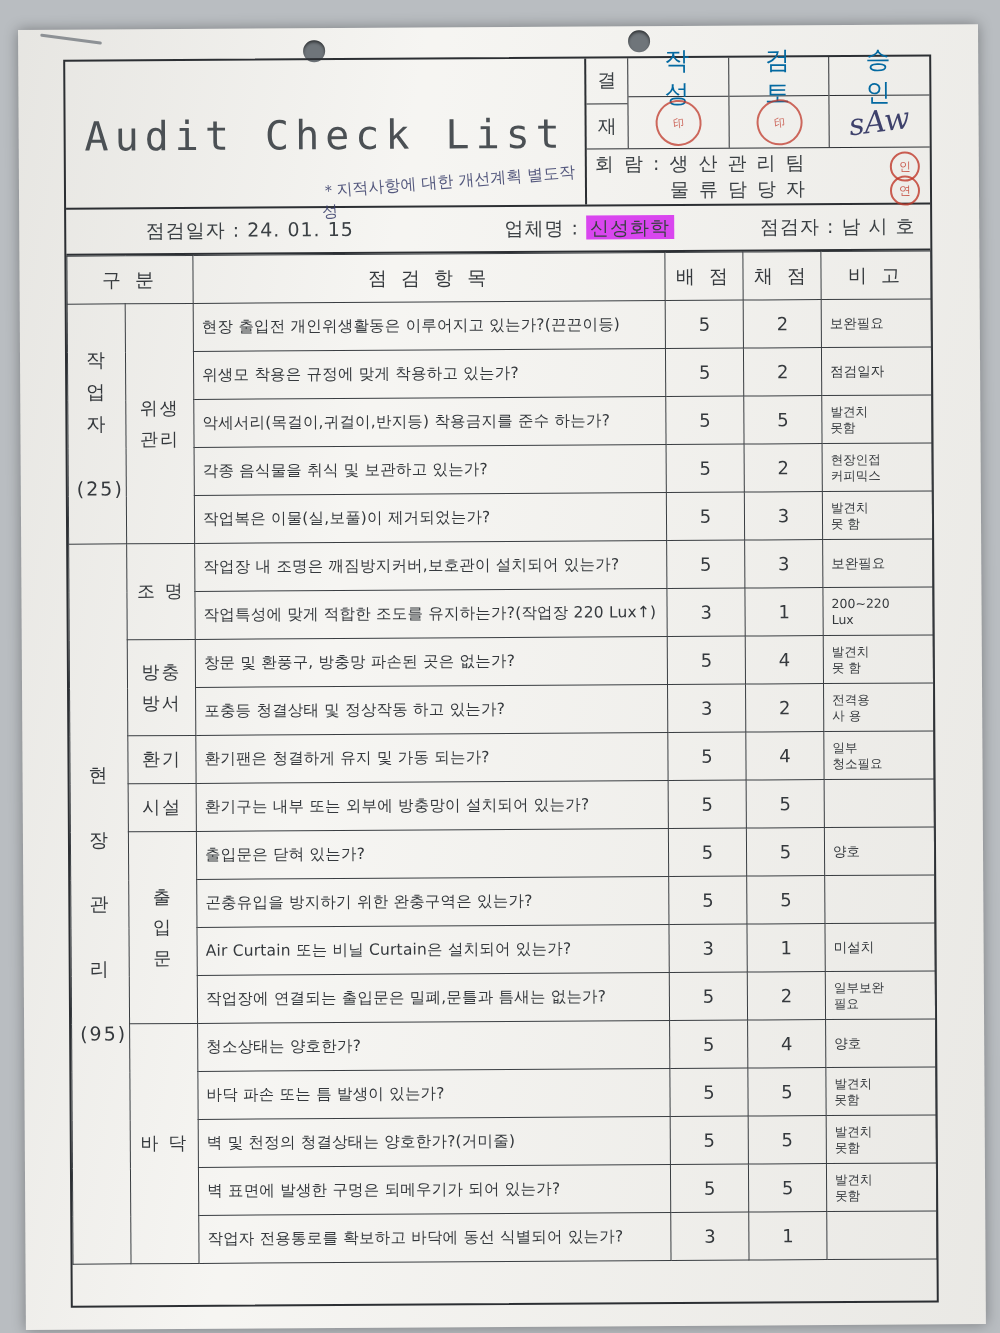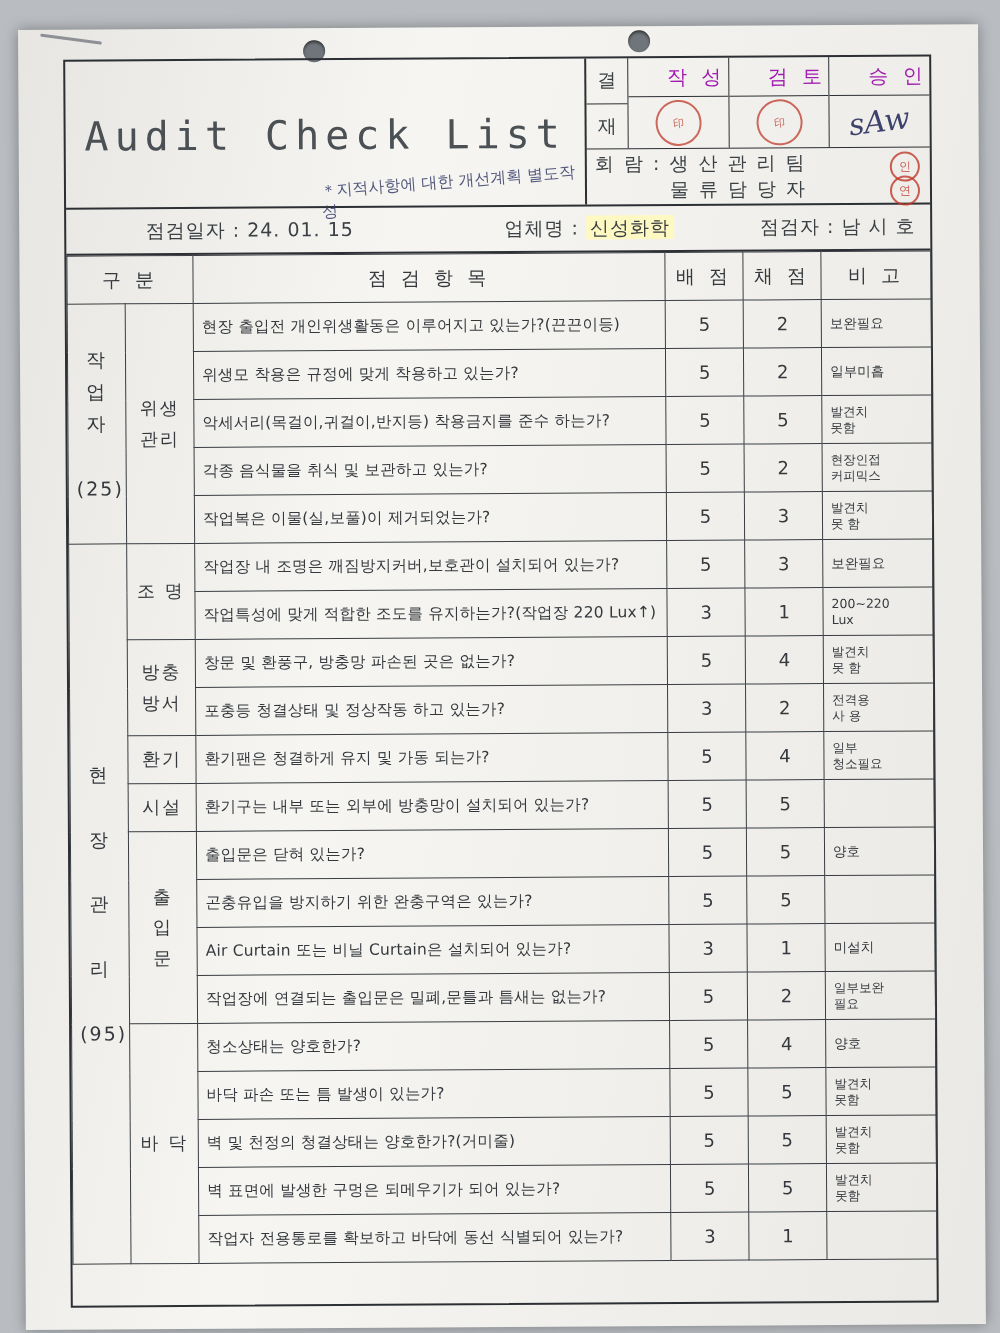--- a/index.html
+++ b/index.html
@@ -73,21 +73,21 @@
     flex:1;display:flex;align-items:center;justify-content:center;
     font-size:19px;color:#3b4044;
   }
   .ap-label div:first-child{border-bottom:1.5px solid #2c2f33;}
   .ap-cols{flex:1;display:flex;}
   .ap-col{flex:1;border-right:1.5px solid #2c2f33;box-sizing:border-box;display:flex;flex-direction:column;}
   .ap-col:last-child{border-right:none;}
   .ap-col .h{
     height:38px;border-bottom:1.5px solid #2c2f33;
     display:flex;align-items:center;justify-content:center;
-    font-size:20px;letter-spacing:4px;color:#a21caf;padding-left:36px;
+    font-size:25px;letter-spacing:4px;color:#0369a1;padding-left:36px;
   }
   .ap-col .sig{flex:1;position:relative;display:flex;align-items:center;justify-content:center;}
   .stamp{
     width:42px;height:42px;border-radius:50%;
     border:2.5px solid #c0392b;color:#c0392b;
     display:flex;align-items:center;justify-content:center;
     font-size:11px;line-height:1;letter-spacing:0;opacity:.75;
     font-family:"DejaVu Serif","Liberation Serif",serif;
     transform:rotate(-6deg);
   }
@@ -113,21 +113,21 @@
 
   
   .inforow{
     height:46px;border-bottom:2px solid #2c2f33;box-sizing:border-box;
     display:flex;align-items:center;font-size:19px;color:#3b4044;letter-spacing:1px;
   }
   .inf{padding:0 6px;}
   .inf.i1{width:355px;text-align:center;}
   .inf.i2{width:300px;text-align:center;}
   .inf.i3{flex:1;text-align:center;}
-  .hl{background:#fef9c3;padding:1px 4px;}
+  .hl{background:#d946ef;padding:1px 4px;}
 
   
   table.chk{
     width:100%;border-collapse:collapse;table-layout:fixed;
     font-size:15px;color:#35393d;
   }
   table.chk td{
     border:1.2px solid #3a3e42;
     padding:0 8px;
     height:47px;
@@ -232,21 +232,21 @@
               <td class="sub" rowspan="5">위생<br>관리</td>
               <td class="item">현장 출입전 개인위생활동은 이루어지고 있는가?(끈끈이등)</td>
               <td class="num">5</td>
               <td class="num">2</td>
               <td class="note">보완필요</td>
             </tr>
             <tr>
               <td class="item">위생모 착용은 규정에 맞게 착용하고 있는가?</td>
               <td class="num">5</td>
               <td class="num">2</td>
-              <td class="note">일부미흡</td>
+              <td class="note">점검일자</td>
             </tr>
             <tr>
               <td class="item">악세서리(목걸이,귀걸이,반지등) 착용금지를 준수 하는가?</td>
               <td class="num">5</td>
               <td class="num">5</td>
               <td class="note small">발견치<br>못함</td>
             </tr>
             <tr>
               <td class="item">각종 음식물을 취식 및 보관하고 있는가?</td>
               <td class="num">5</td>

